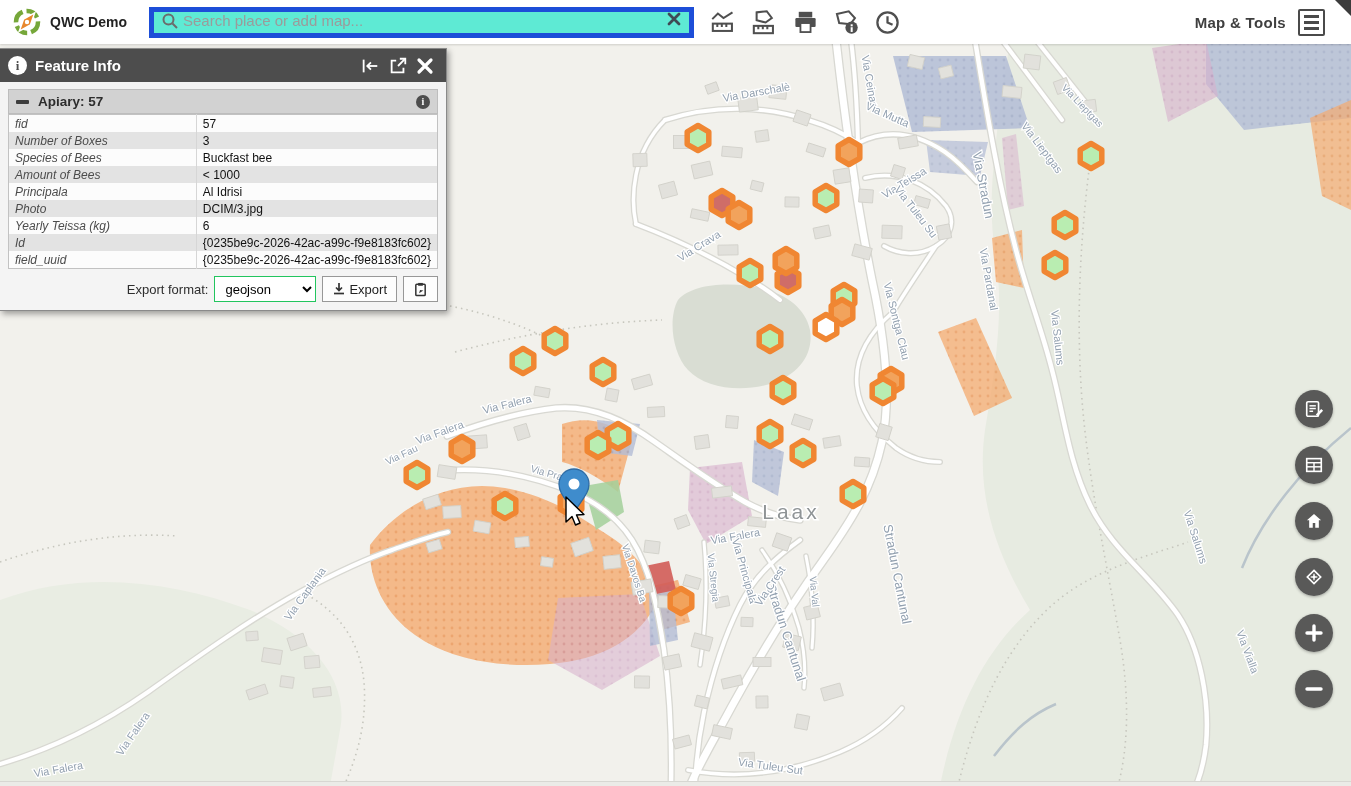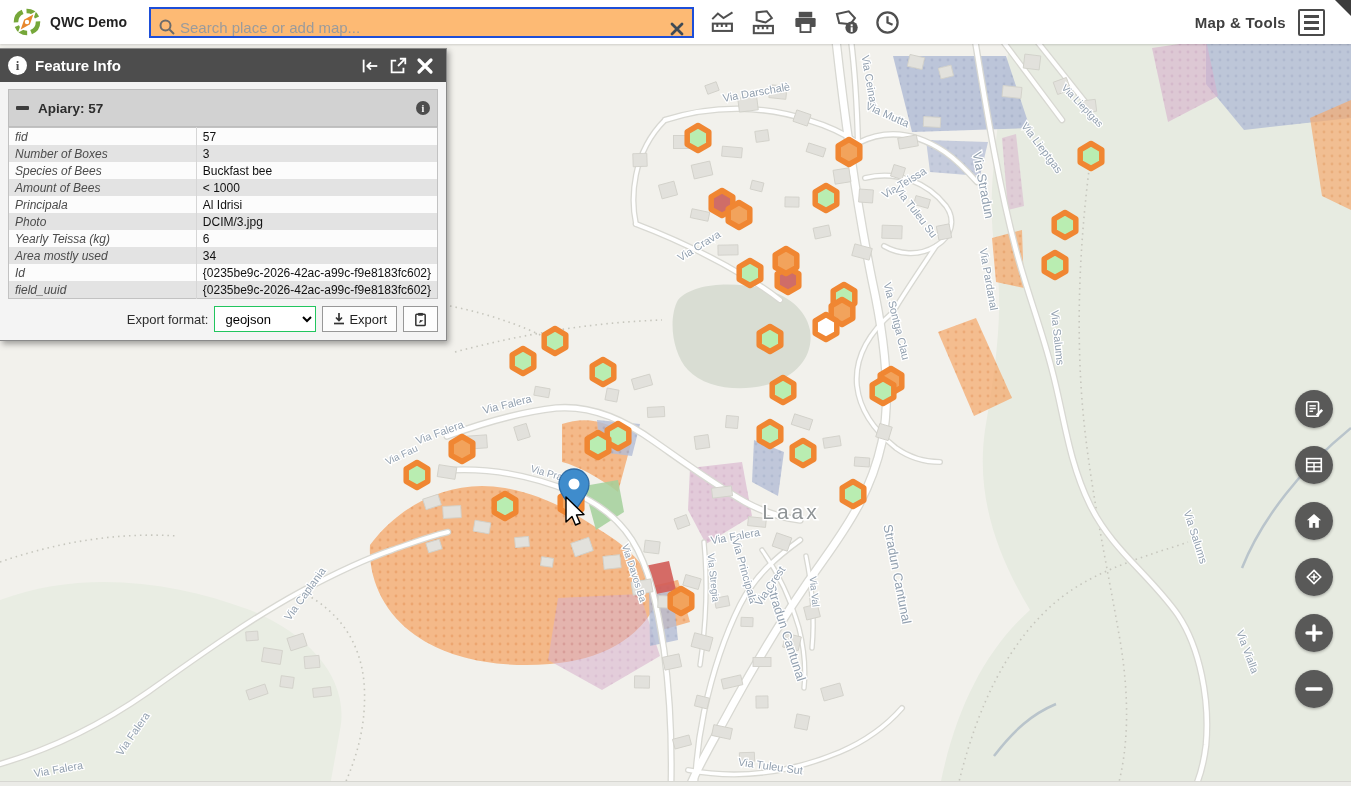--- a/index.html
+++ b/index.html
@@ -4,22 +4,22 @@
 <style>
   html,body{margin:0;padding:0;width:1351px;height:786px;overflow:hidden;
     font-family:"Liberation Sans", sans-serif;background:#f2f1ec;position:relative;}
   *{box-sizing:border-box;}
 
   
   .topbar{position:absolute;top:0;left:0;width:1351px;height:44px;background:#fff;
     display:flex;align-items:center;z-index:30;box-shadow:0 1px 2px rgba(0,0,0,.15);}
   .logo{display:flex;align-items:center;gap:8px;padding:0 14px 0 12px;}
   .logo-text{font-weight:bold;font-size:14px;color:#222;}
-  .searchbox{position:relative;width:545px;height:31px;border:2px solid #1d4ed8;background:#fdba74;
-    display:flex;align-items:flex-end;margin-left:8px;}
+  .searchbox{position:relative;width:545px;height:31px;border:5px solid #1d4ed8;background:#5eead4;
+    display:flex;align-items:flex-start;margin-left:8px;}
   .searchbox input{border:none;outline:none;flex:1;font-size:15px;color:#333;
     font-family:"Liberation Sans",sans-serif;padding:0 4px;background:transparent;}
   .searchbox input::placeholder{color:#9b9b9b;}
   .search-glyph{margin-left:7px;display:flex;}
   .search-clear{border:none;background:transparent;cursor:pointer;padding:0 8px;display:flex;}
   .tools{display:flex;align-items:center;gap:10px;margin-left:14px;}
   .tool-btn{border:none;background:transparent;padding:2px;cursor:pointer;display:flex;}
   .topbar-spacer{flex:1;}
   .menu-area{display:flex;align-items:center;gap:12px;padding-right:26px;}
   .menu-label{font-weight:bold;font-size:15px;color:#3f3f3f;letter-spacing:.3px;cursor:pointer;}
@@ -35,21 +35,21 @@
   
   .panel{position:absolute;top:48px;left:0;width:447px;background:#f4f4f4;z-index:20;
     border:1px solid #8a8a8a;border-left:none;box-shadow:2px 3px 6px rgba(0,0,0,.35);}
   .panel-header{height:33px;background:#4d4d4d;color:#fff;display:flex;align-items:center;padding:0 8px;}
   .panel-title{font-weight:bold;font-size:15px;margin-left:8px;flex:1;}
   .info-badge{width:19px;height:19px;border-radius:50%;background:#fff;color:#4d4d4d;
     font-weight:bold;font-size:13px;display:flex;align-items:center;justify-content:center;
     font-family:"Liberation Serif",serif;}
   .panel-header .hdr-btn{border:none;background:transparent;padding:0 4px;cursor:pointer;display:flex;color:#fff;}
   .panel-body{padding:7px 8px 8px 8px;}
-  .section-bar{height:38px;background:#d2d2d2;display:flex;align-items:center;padding:0 7px;
+  .section-bar{height:25px;background:#d2d2d2;display:flex;align-items:center;padding:0 7px;
     border:1px solid #bdbdbd;}
   .collapse-box{width:13px;height:4px;background:#3d3d3d;border-radius:1px;margin-right:9px;cursor:pointer;}
   .section-title{font-weight:bold;font-size:13.5px;color:#2d2d2d;flex:1;}
   .section-info{width:14px;height:14px;border-radius:50%;background:#4d4d4d;color:#fff;font-size:10px;
     font-weight:bold;display:flex;align-items:center;justify-content:center;
     font-family:"Liberation Serif",serif;cursor:pointer;}
   table.attrs{width:100%;border-collapse:collapse;border:1px solid #c2c2c2;background:#fcfcfc;}
   table.attrs tr:nth-child(even){background:#e3e3e3;}
   table.attrs td{font-size:12px;padding:1.5px 6px;height:14px;color:#111;white-space:nowrap;}
   table.attrs td.lbl{font-style:italic;color:#4c4c4c;width:222px;border-right:1px solid #d6d6d6;}
@@ -458,24 +458,20 @@
           </tr>
           <tr>
             <td class="lbl">Photo</td>
             <td>DCIM/3.jpg</td>
           </tr>
           <tr>
             <td class="lbl">Yearly Teissa (kg)</td>
             <td>6</td>
           </tr>
           <tr>
-            <td class="lbl">Area mostly used</td>
-            <td>34</td>
-          </tr>
-          <tr>
             <td class="lbl">Id</td>
             <td>{0235be9c-2026-42ac-a99c-f9e8183fc602}</td>
           </tr>
           <tr>
             <td class="lbl">field_uuid</td>
             <td>{0235be9c-2026-42ac-a99c-f9e8183fc602}</td>
           </tr>
         </tbody>
     </table>
     <div class="export-row">

